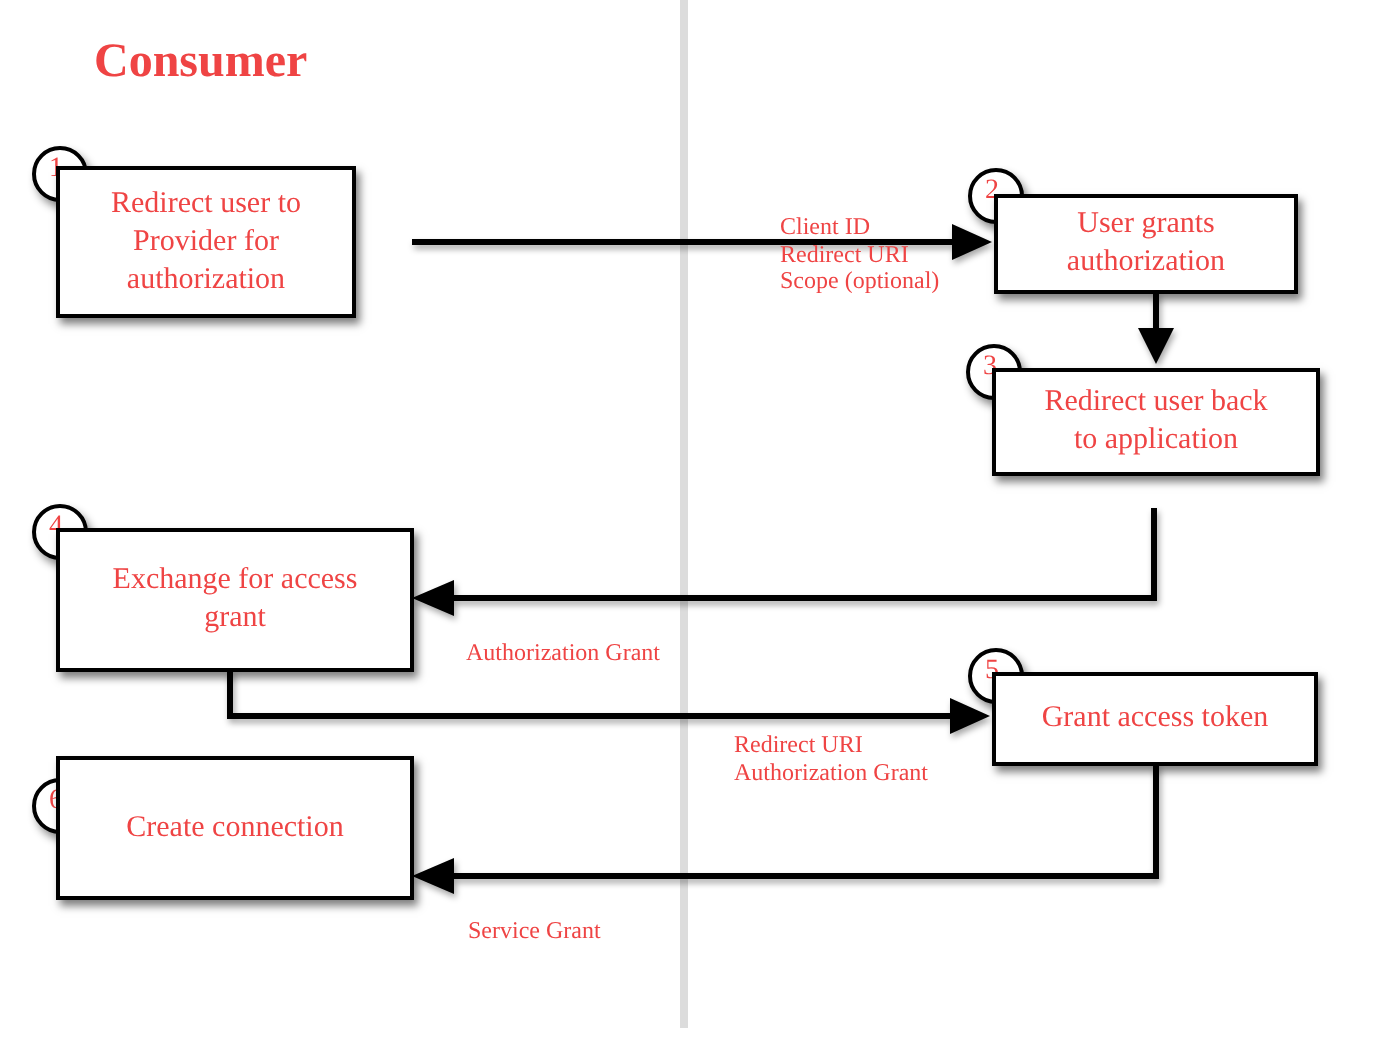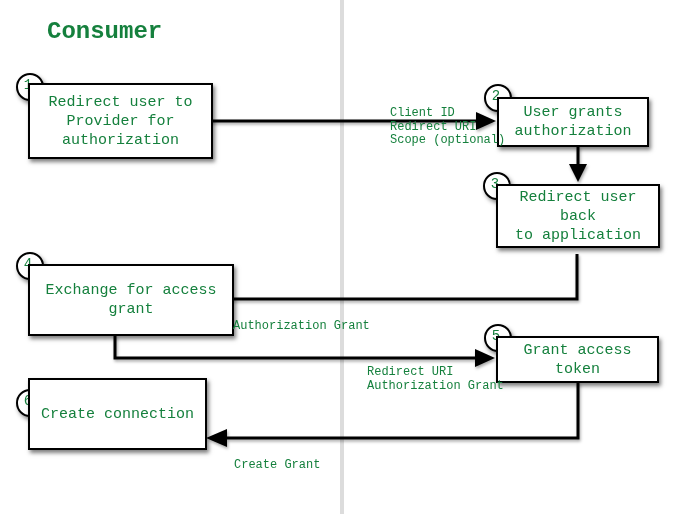--- a/index.html
+++ b/index.html
@@ -1,42 +1,42 @@
 <!DOCTYPE html>
 <html><head>
 <meta charset="utf-8">
 <style>
   html,body{margin:0;padding:0;background:#ffffff;}
   .canvas{
     position:relative;width:687px;height:520px;background:#ffffff;overflow:hidden;
-    font-family:Liberation Mono, monospace;color:#15803d;
+    font-family:Liberation Serif, serif;color:#ef4444;
   }
   .divider{
     position:absolute;left:340px;top:0;width:4px;height:514px;background:#dcdcdc;
   }
   .lane-title{
     position:absolute;font-size:24px;font-weight:bold;letter-spacing:0px;white-space:nowrap;
   }
   .title-left{left:47px;top:18px;}
   .title-right{left:478px;top:17px;}
   .arrow-layer{
     position:absolute;left:0;top:0;z-index:2;
     filter:drop-shadow(1px 2px 1.5px rgba(0,0,0,0.35));
   }
   .box{
     position:absolute;z-index:3;box-sizing:border-box;
     background:#ffffff;border:2px solid #000;
     box-shadow:2px 3px 4px rgba(0,0,0,0.5);
     display:flex;align-items:center;justify-content:center;
     text-align:center;font-size:15px;line-height:19px;white-space:pre-line;
   }
-  .box1{left:28px;top:83px;width:185px;height:76px;}
+  .box1{left:28px;top:83px;width:150px;height:76px;}
   .box2{left:497px;top:97px;width:152px;height:50px;}
-  .box3{left:496px;top:184px;width:164px;height:64px;}
-  .box4{left:28px;top:264px;width:206px;height:72px;}
+  .box3{left:496px;top:184px;width:164px;height:54px;}
+  .box4{left:28px;top:264px;width:179px;height:72px;}
   .box5{left:496px;top:336px;width:163px;height:47px;}
   .box6{left:28px;top:378px;width:179px;height:72px;}
   .numcircle{
     position:absolute;z-index:1;box-sizing:border-box;
     width:28px;height:28px;border-radius:50%;
     background:#ffffff;border:2px solid #000;
     box-shadow:2px 3px 4px rgba(0,0,0,0.45);
     display:flex;align-items:center;justify-content:center;
     font-size:14px;
   }
@@ -112,15 +112,15 @@
 grant</div>
   <div class="box box5">Grant access token</div>
   <div class="box box6">Create connection</div>
 
   <div class="arrow-label lbl-a1">Client ID
 Redirect URI
 Scope (optional)</div>
   <div class="arrow-label lbl-a3">Authorization Grant</div>
   <div class="arrow-label lbl-a4">Redirect URI
 Authorization Grant</div>
-  <div class="arrow-label lbl-a5">Create Grant</div>
+  <div class="arrow-label lbl-a5">Service Grant</div>
 
 </div>
 
 </body></html>

